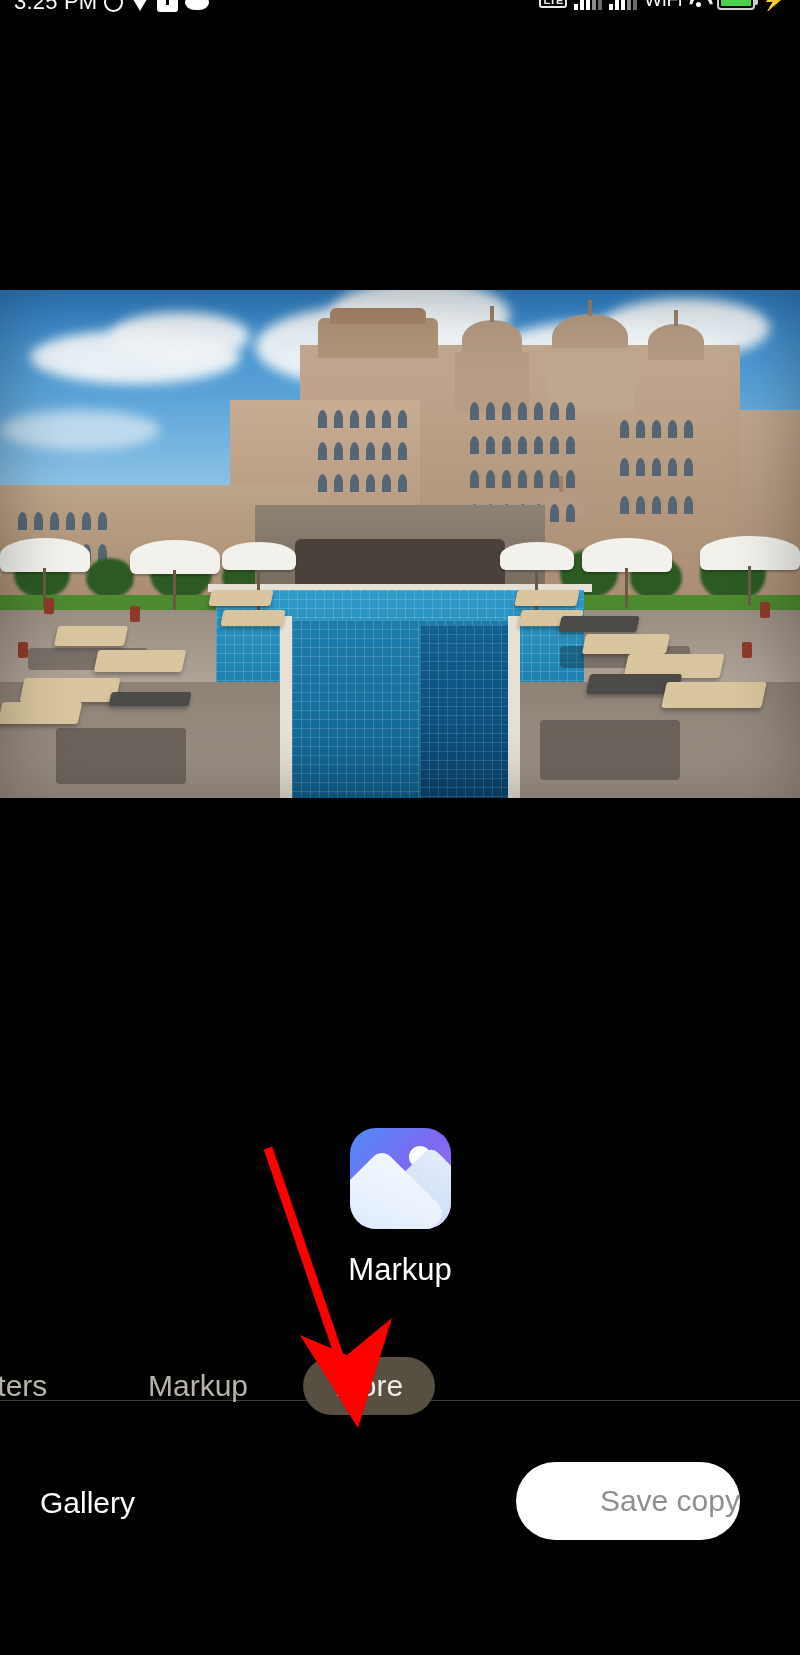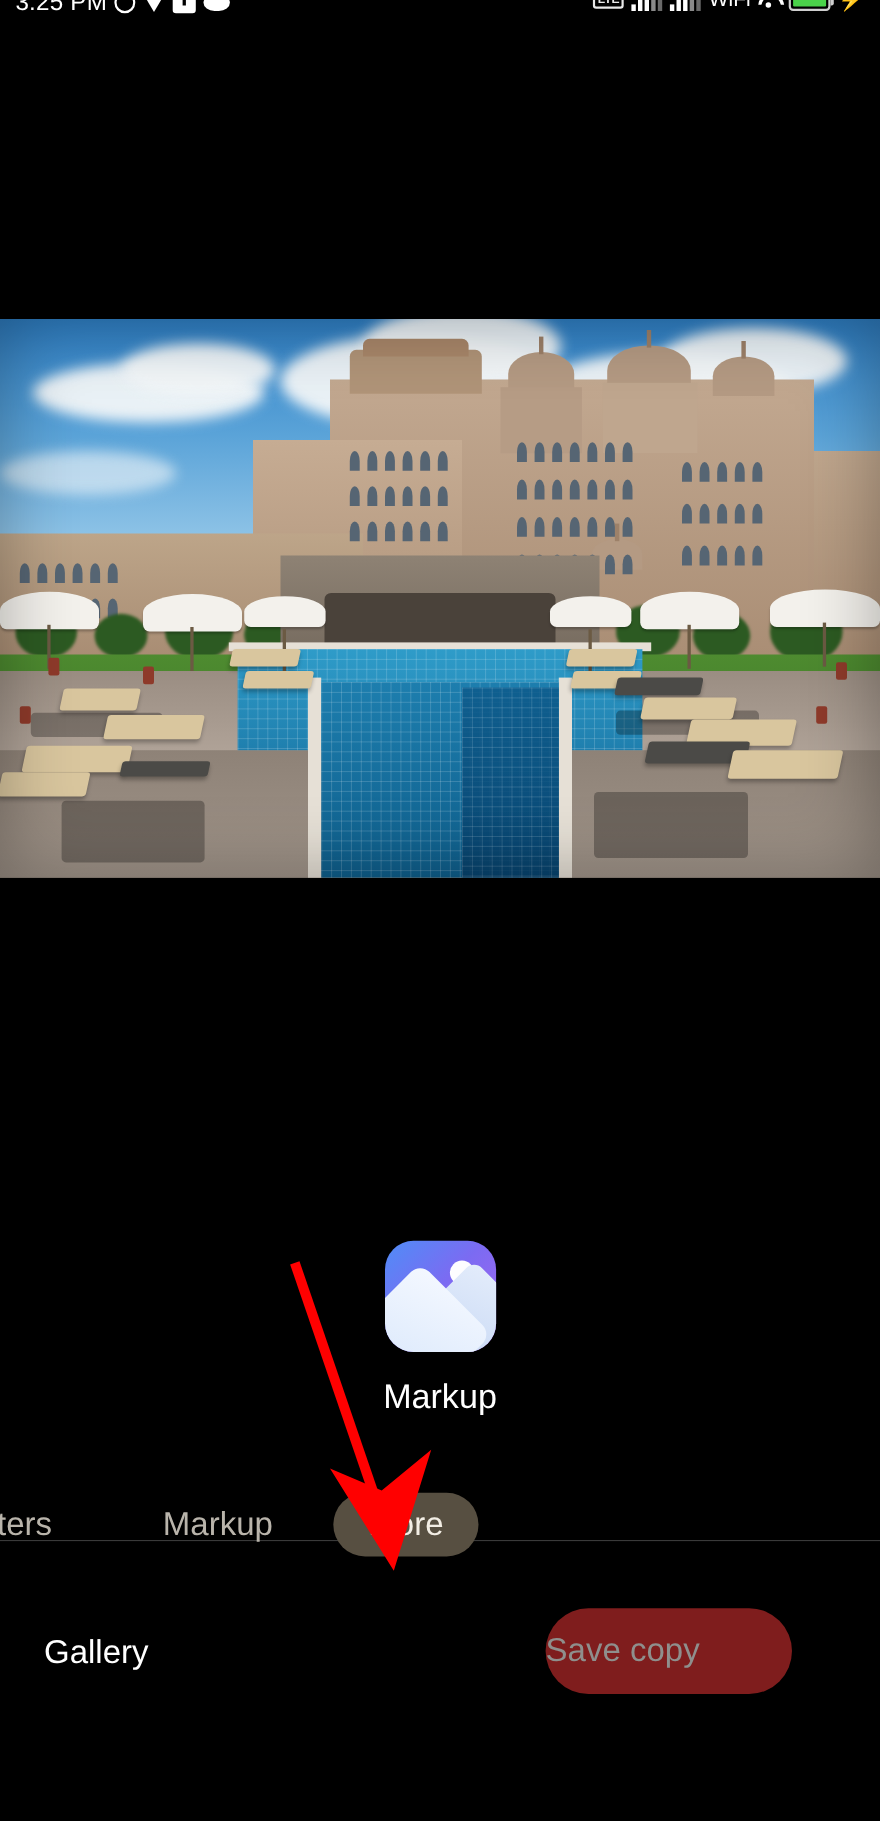--- a/index.html
+++ b/index.html
@@ -124,22 +124,22 @@
   .tab-filters{ position:absolute; left:-16px; }
   .tab-markup{ position:absolute; left:148px; }
   .tab-more{ position:absolute; left:303px; width:132px; height:58px; border-radius:29px;
              background:#574f41; display:flex; align-items:center; justify-content:center; }
   .tab-more span{ font-size:30px; color:#f2ede4; line-height:34px; }
 
   
   .cancel-btn{ position:absolute; left:40px; top:1473px; width:160px; height:60px;
                display:flex; align-items:center; }
   .cancel-btn span{ font-size:30px; color:#ffffff; line-height:34px; }
-  .save-btn{ position:absolute; left:496px; top:1462px; width:224px; height:78px; border-radius:39px;
-             background:#7f1d1d; display:flex; align-items:center; justify-content:flex-start; }
+  .save-btn{ position:absolute; left:516px; top:1462px; width:224px; height:78px; border-radius:39px;
+             background:#ffffff; display:flex; align-items:center; justify-content:flex-end; }
   .save-btn span{ font-size:30px; color:#8f8f8d; line-height:34px; }
 </style>
 </head>
 <body>
 
 <div class="statusbar">
   <div class="sb-left">
     <span class="sb-time">3:25 PM</span>
     <span class="ic ic-clock"></span>
     <span class="ic ic-loc"></span>

